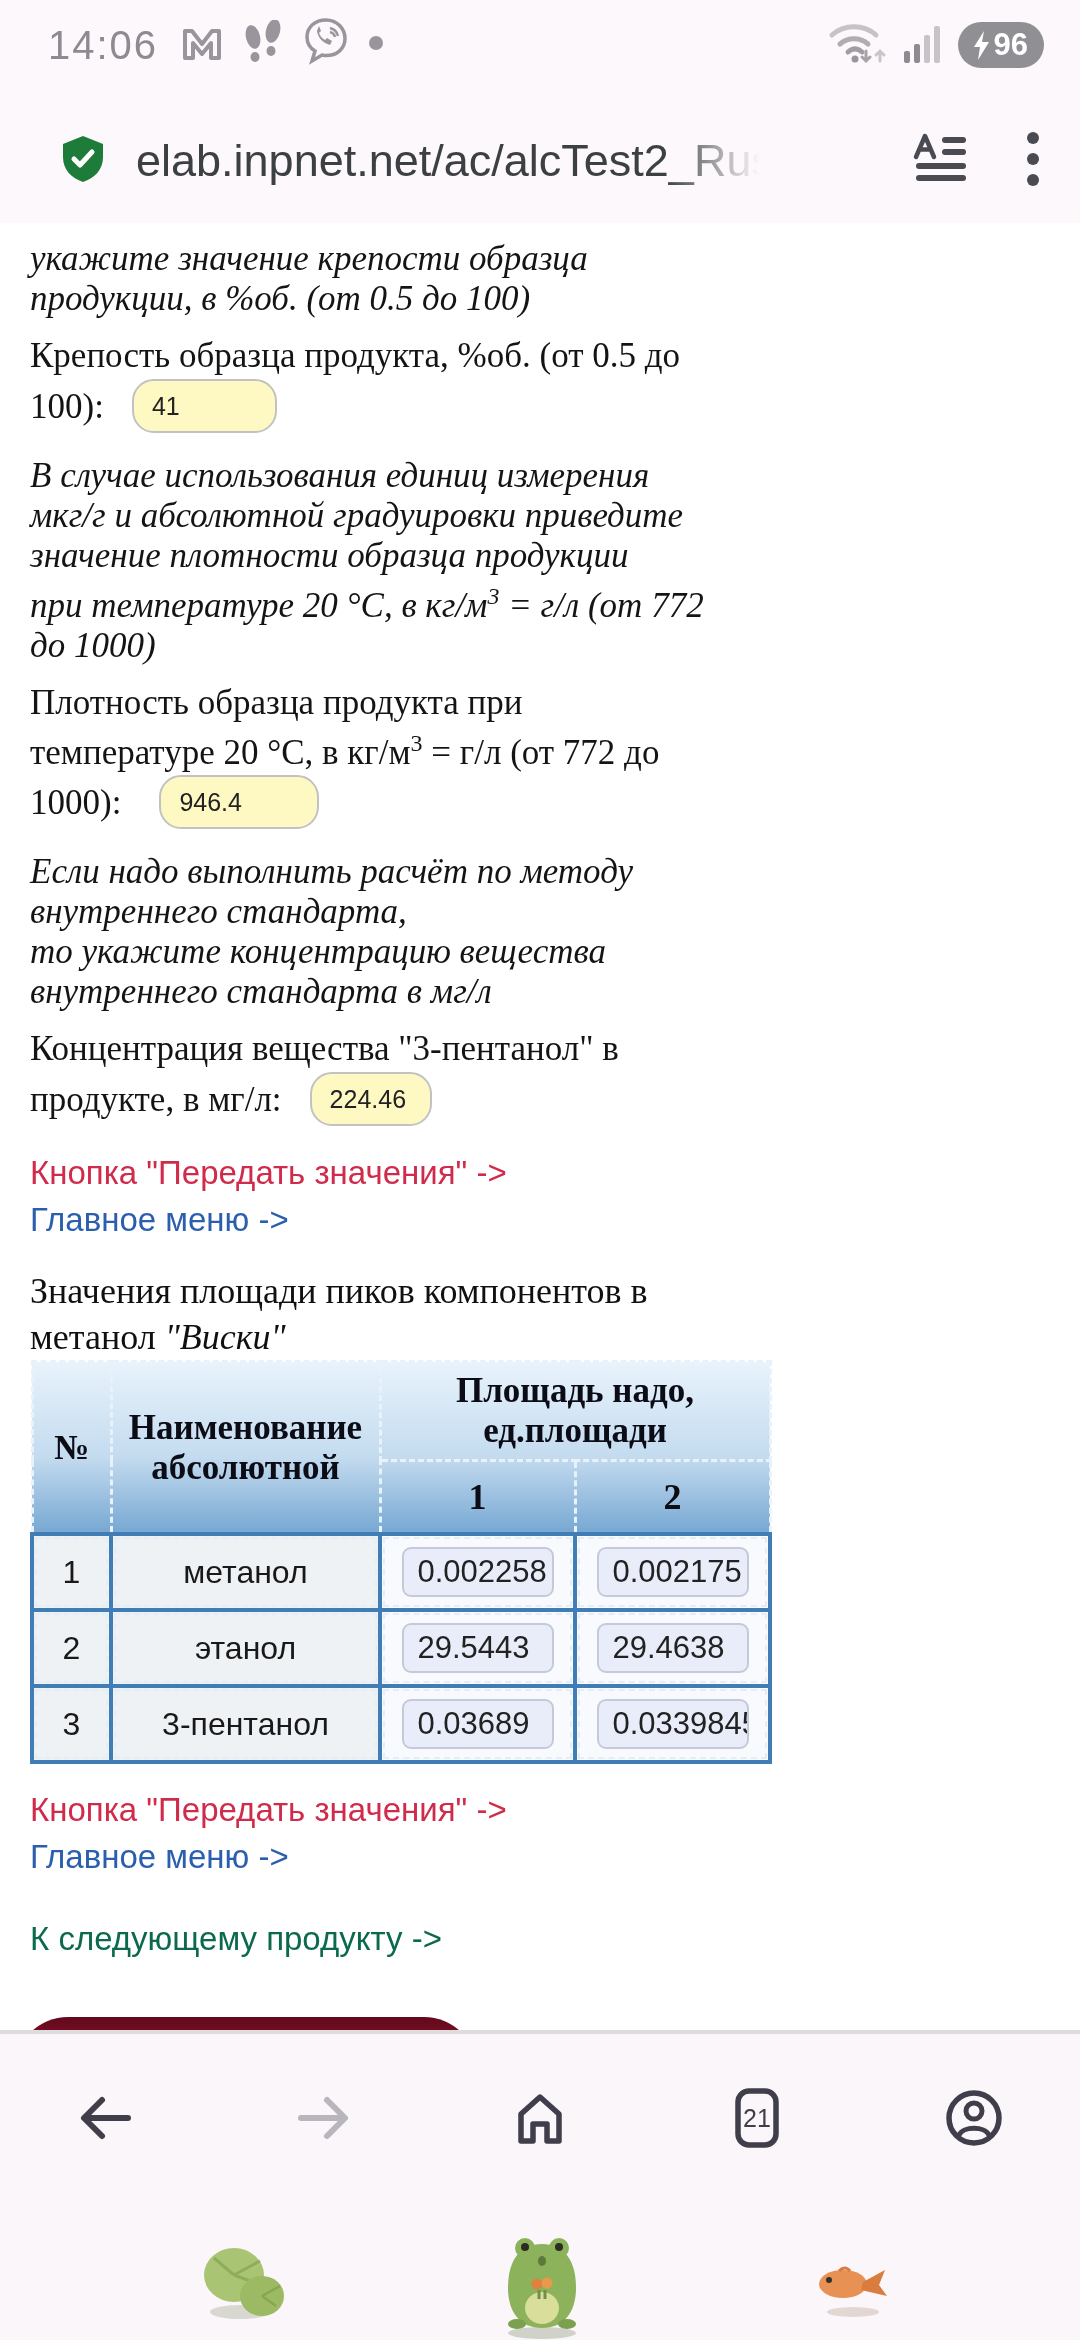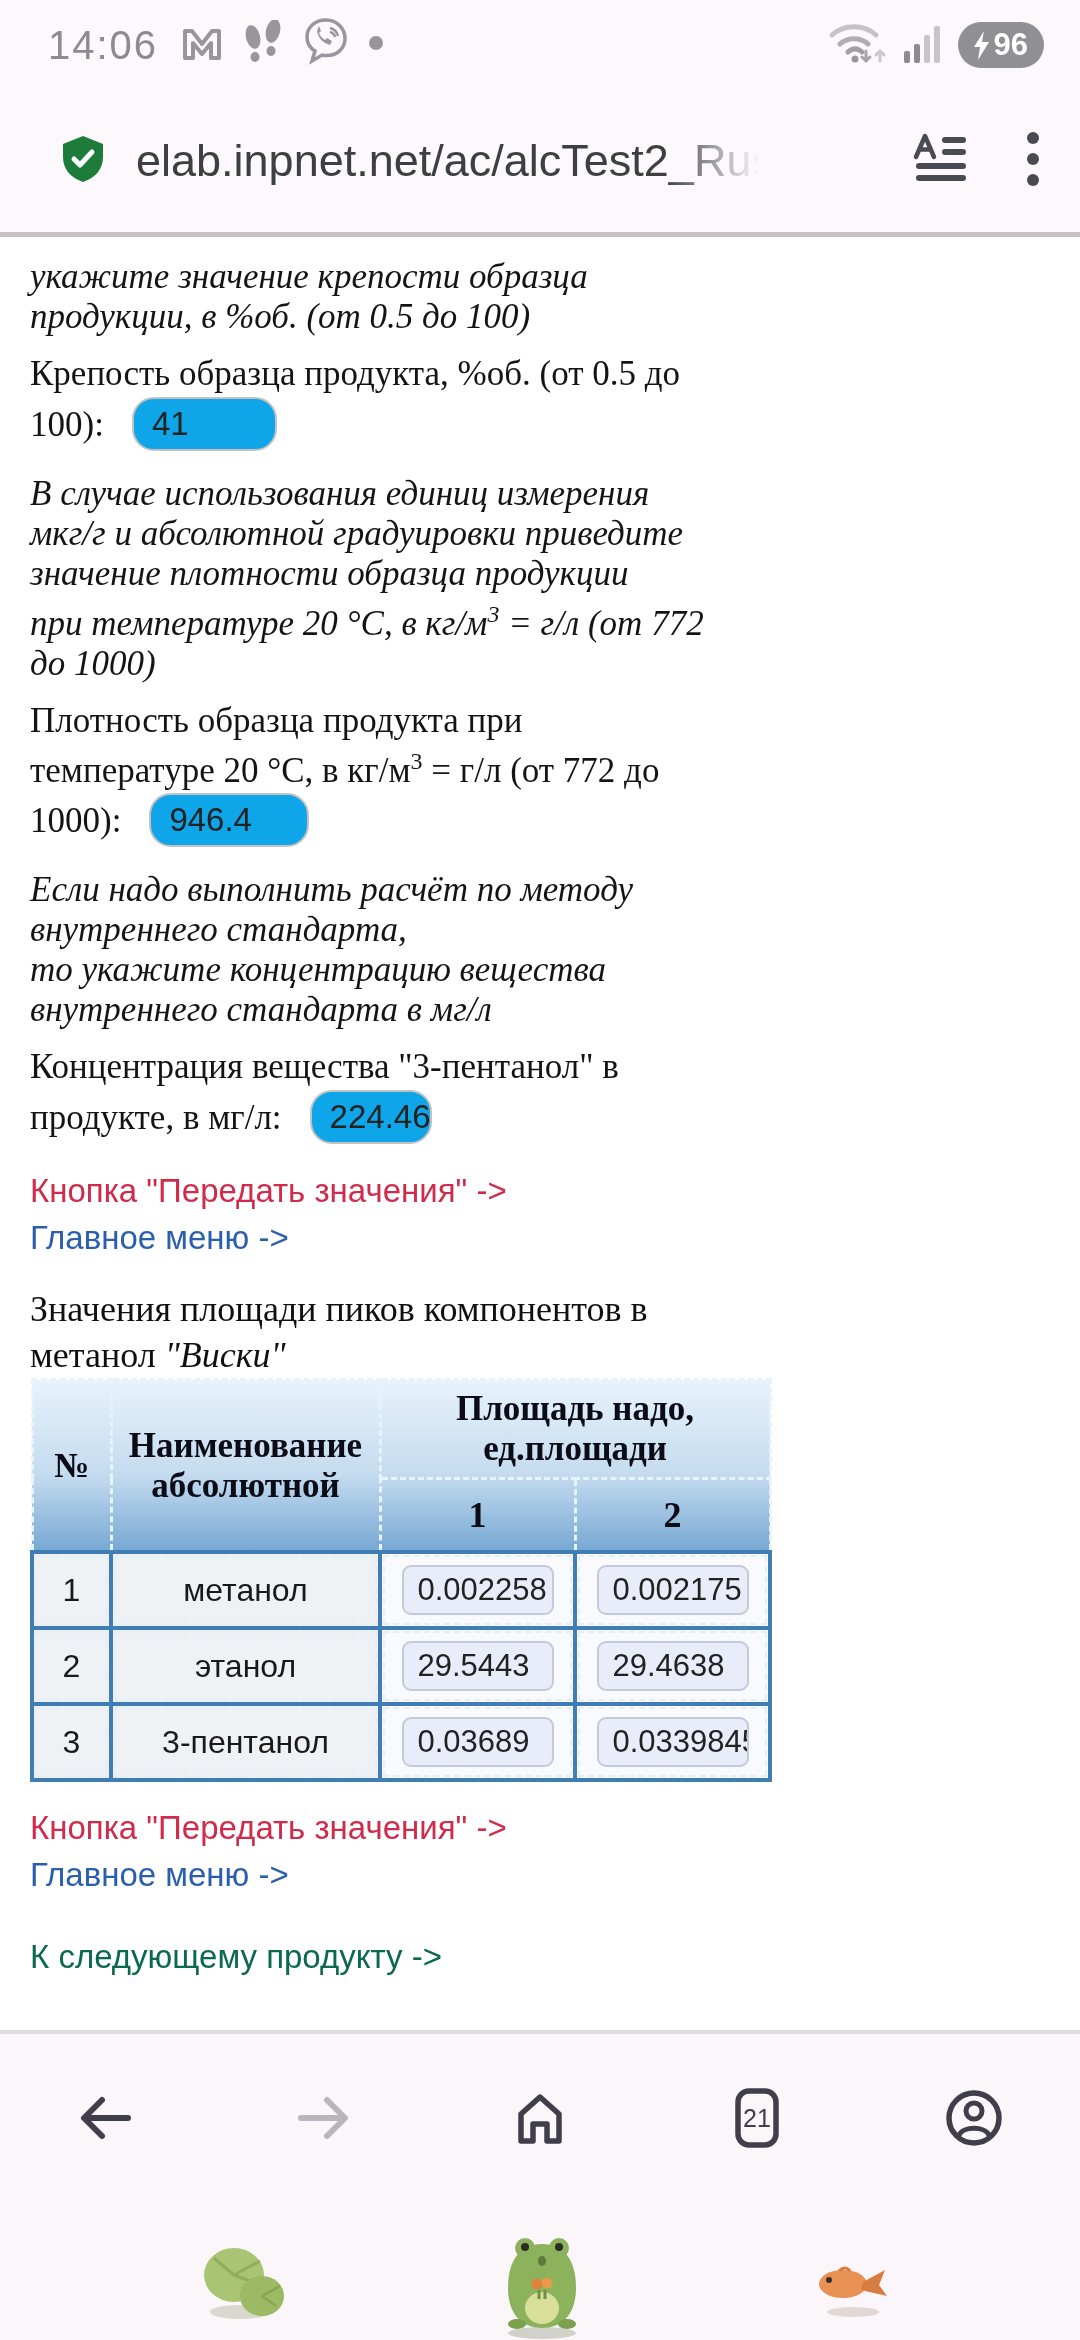--- a/index.html
+++ b/index.html
@@ -21,27 +21,27 @@
     display:flex;align-items:center;padding:0 34px 0 60px;box-sizing:border-box;}
   .urlwrap{position:relative;margin-left:30px;width:640px;overflow:hidden;white-space:nowrap;}
   .url-text{font-family:"Liberation Sans",sans-serif;font-size:45px;color:#3c4043;}
   .url-fade{position:absolute;right:0;top:0;bottom:0;width:110px;
     background:linear-gradient(90deg,rgba(253,248,252,0),#fdf8fc 85%);}
   .reader-btn{margin-left:auto;}
   .menu-btn{margin-left:56px;margin-right:6px;}
   .sep1{position:absolute;top:232px;left:0;width:1080px;height:5px;background:#c7c1c7;}
 
   
-  .content{position:absolute;top:241px;left:0;width:1080px;height:1793px;background:#fff;
+  .content{position:absolute;top:223px;left:0;width:1080px;height:1793px;background:#fff;
     padding:16px 30px 0 30px;box-sizing:border-box;color:#141414;}
   .note{font-style:italic;font-size:35px;line-height:40px;margin:0 0 16px 0;}
   .field{font-size:35px;line-height:41px;margin:0 0 20px 0;}
   .input-line{display:flex;align-items:center;gap:28px;height:60px;}
-  .tbox{height:54px;border:2px solid #c2c2c2;border-radius:22px;background:#0ea5e9;
-    font-family:"Liberation Sans",sans-serif;font-size:33px;padding:0 0 0 18px;color:#222;
+  .tbox{height:54px;border:2px solid #c2c2c2;border-radius:22px;background:#fef9c3;
+    font-family:"Liberation Sans",sans-serif;font-size:25px;padding:0 0 0 18px;color:#222;
     box-sizing:border-box;}
   sup{font-size:24px;}
   .link{display:block;font-family:"Liberation Sans",sans-serif;font-size:33px;line-height:40px;
     margin:7px 0;text-decoration:none;cursor:pointer;}
   .link-red{color:#d02b4b}.link-blue{color:#2b5fae}.link-green{color:#0b6a4d}
   .links-top{margin-top:24px;}
   .h2{font-weight:normal;font-size:36px;line-height:46px;color:#101010;margin:28px 0 0 0;}
   .h2 .sample{font-style:italic;}
 
   
@@ -194,21 +194,21 @@
     <div>значение плотности образца продукции</div>
     <div><span>при температуре 20 °C, в кг/м</span><sup>3</sup><span> = г/л (от 772</span></div>
     <div>до 1000)</div>
   </div>
 
   <div class="field">
     <div>Плотность образца продукта при</div>
     <div><span>температуре 20 °C, в кг/м</span><sup>3</sup><span> = г/л (от 772 до</span></div>
     <div class="input-line">
       <span>1000):</span>
-      <input class="tbox" style="width: 160px;" type="text" value="946.4">
+      <input class="tbox" style="width: 160px; margin-left: 10px;" type="text" value="946.4">
     </div>
   </div>
 
   <div class="note">
     <div>Если надо выполнить расчёт по методу</div>
     <div>внутреннего стандарта,</div>
     <div>то укажите концентрацию вещества</div>
     <div>внутреннего стандарта в мг/л</div>
   </div>
 

